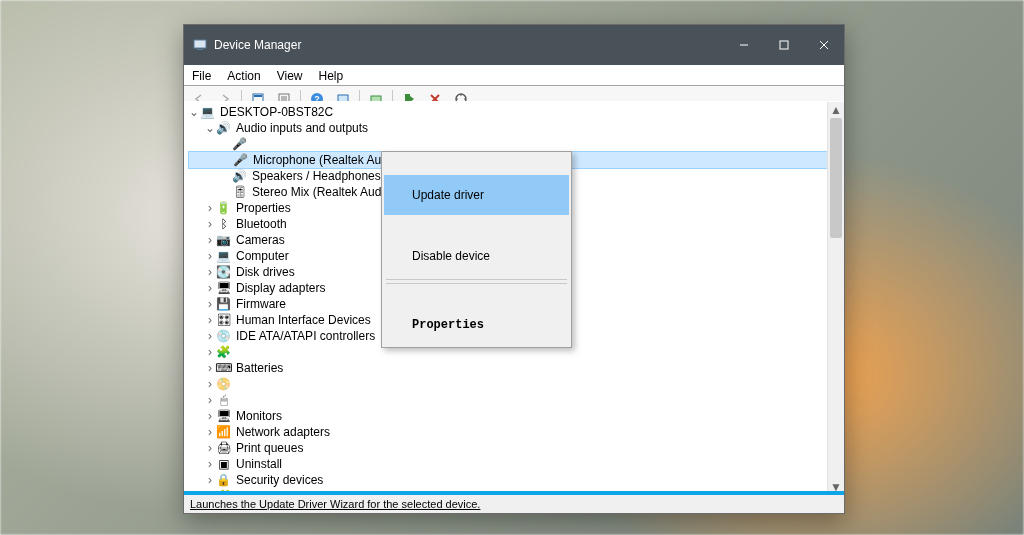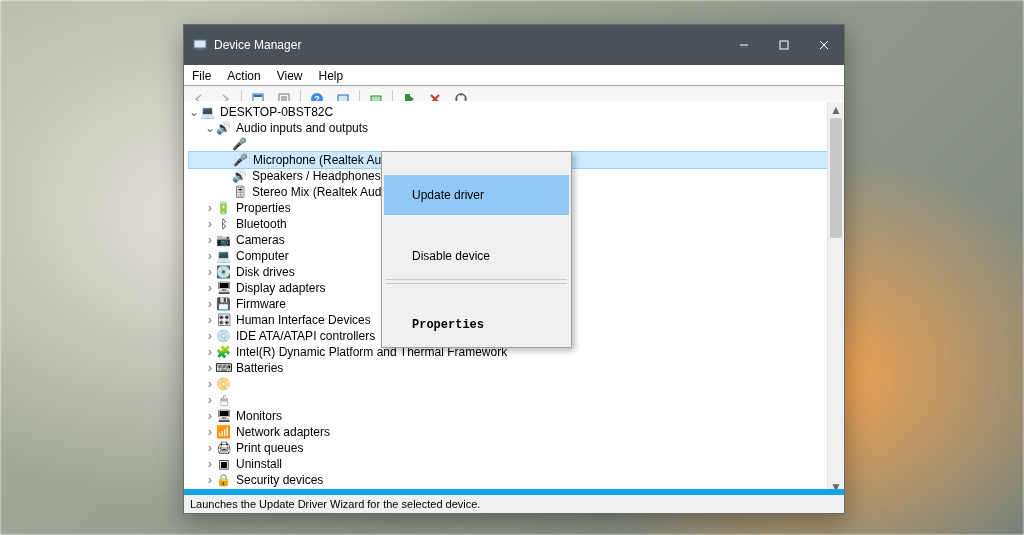--- a/index.html
+++ b/index.html
@@ -26,21 +26,21 @@
 .tree{padding:2px 0 2px 4px;}
 .node{display:flex;align-items:center;height:16px;line-height:16px;white-space:nowrap;}
 .exp{width:12px;display:flex;justify-content:center;color:#6a6a6a;cursor:default;}
 .ind{width:16px;display:inline-block;}
 .nicon{width:16px;height:16px;margin-right:4px;display:flex;align-items:center;justify-content:center;}
 .node.sel{background:#cde8ff;border:1px solid #99d1ff;margin:-1px 0;height:16px;}
 .scroll{position:absolute;top:0;right:0;bottom:0;width:16px;background:#f0f0f0;border-left:1px solid #e2e2e2;}
 .sarrow{height:16px;display:flex;align-items:center;justify-content:center;color:#666;}
 .sarrow.bot{position:absolute;bottom:0;}
 .thumb{position:absolute;top:16px;left:2px;right:2px;height:120px;background:#c8c8c8;border-radius:2px;}
-.status{position:absolute;left:0;right:0;bottom:0;height:18px;background:#f0f0f0;border-top:6px solid #0ea5e9;display:flex;align-items:center;padding:0 6px;font-size:11px;}
+.status{position:absolute;left:0;right:0;bottom:0;height:18px;background:#f0f0f0;border-top:4px solid #0ea5e9;display:flex;align-items:center;padding:0 6px;font-size:11px;text-decoration:underline;}
 .ctx{position:absolute;background:#f0f0f0;border:1px solid #a0a0a0;box-shadow:3px 3px 6px rgba(0,0,0,.25);padding:2px;}
 .ctx .citem{height:40px;display:flex;align-items:center;padding:0 18px 0 28px;white-space:nowrap;margin-top:21px;}
 .ctx .citem.hl{background:#91c9f7;}
 .ctx .csep{height:1px;background:#c8c8c8;margin:3px 2px;}
 .ctx .citem.bold{font-weight:600;font-family:Liberation Mono, monospace;}
 </style>
 </head>
 <body>
 
 <div class="bg"></div>
@@ -239,21 +239,20 @@
           <div class="node">
             <span class="ind"></span>
             <span class="exp">›</span>
             <span class="nicon">💿</span>
             <span>IDE ATA/ATAPI controllers</span>
           </div>
           <div class="node">
             <span class="ind"></span>
             <span class="exp">›</span>
             <span class="nicon">🧩</span>
-            <span>Intel(R) Dynamic Platform and Thermal Framework</span>
           </div>
           <div class="node">
             <span class="ind"></span>
             <span class="exp">›</span>
             <span class="nicon">⌨</span>
             <span>Batteries</span>
           </div>
           <div class="node">
             <span class="ind"></span>
             <span class="exp">›</span>

